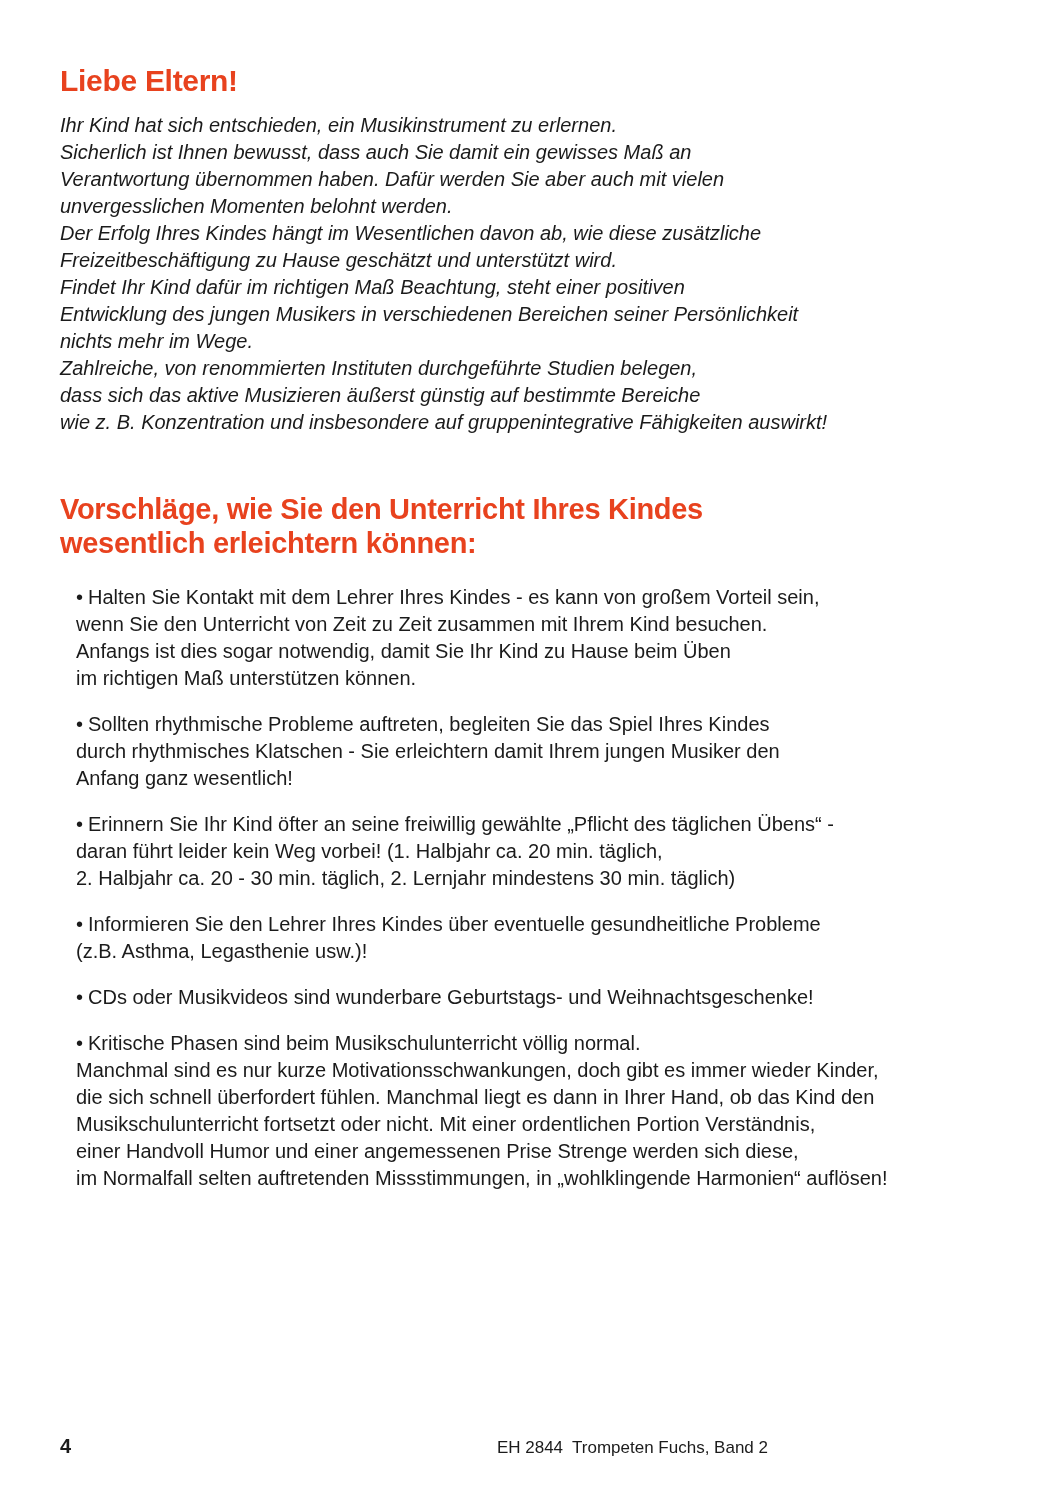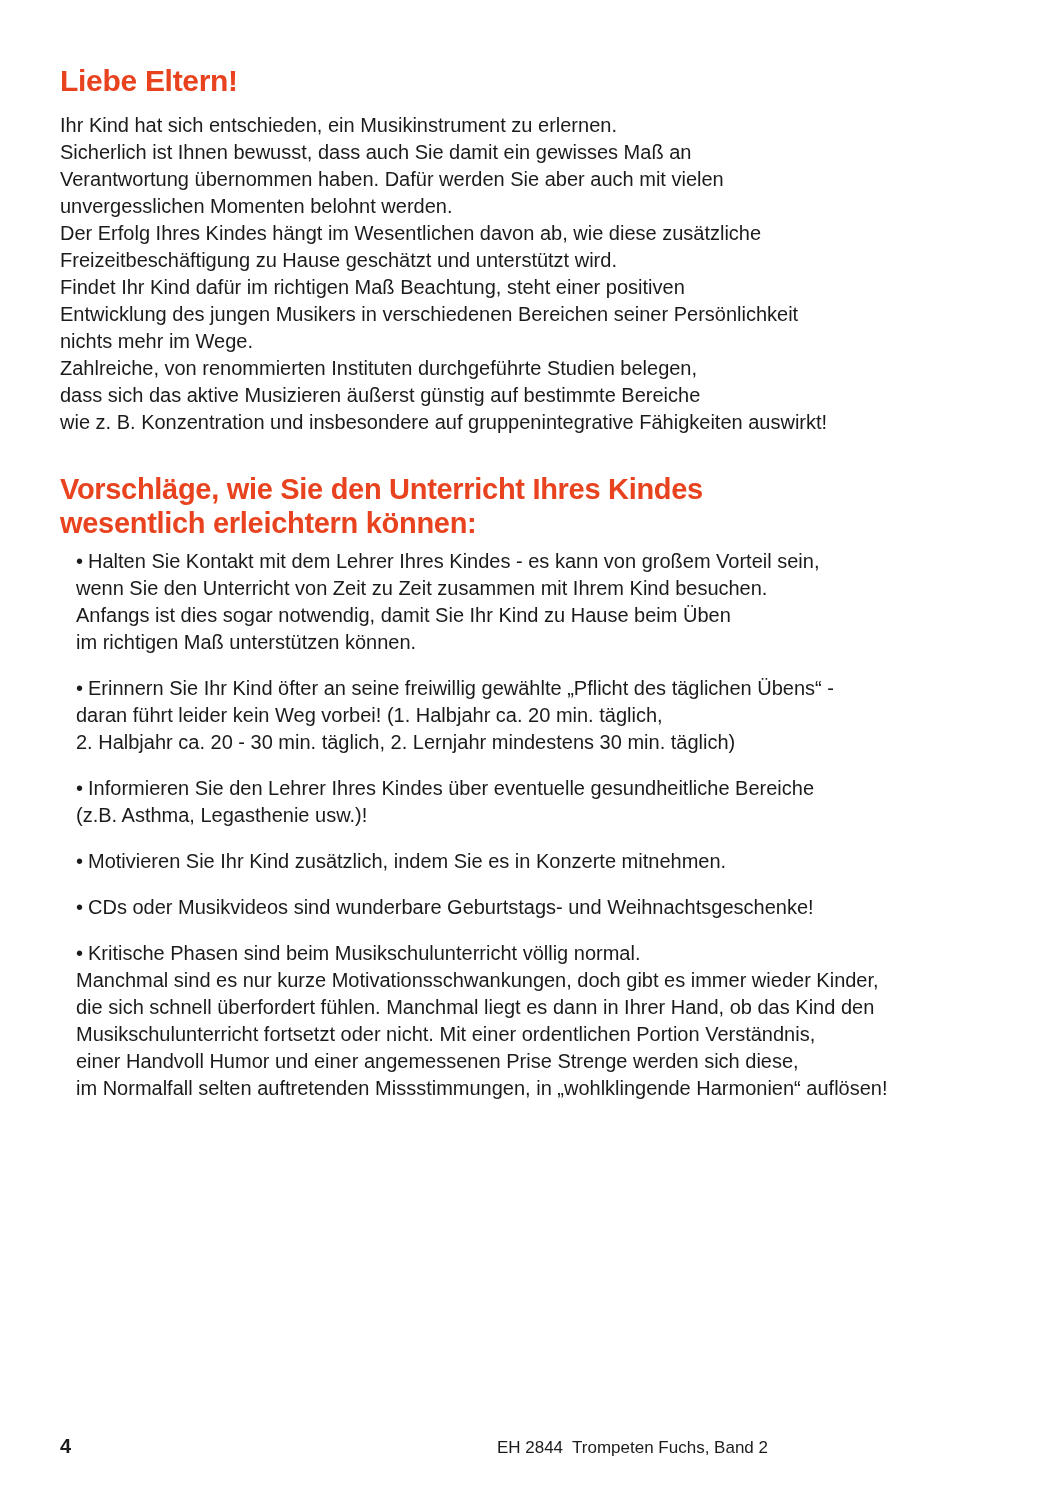--- a/index.html
+++ b/index.html
@@ -24,30 +24,31 @@
     font-size: 30px;
     line-height: 34px;
     font-weight: bold;
     letter-spacing: -0.3px;
     margin-bottom: 14px;
   }
   .intro {
     font-size: 20px;
     line-height: 27px;
     white-space: pre-line;
-    margin-bottom: 36px;
+    margin-bottom: 56px;
+    font-style: italic;
   }
   .h2 {
     color: #e8421e;
     font-size: 29px;
     line-height: 34px;
     font-weight: bold;
     letter-spacing: -0.3px;
     white-space: pre-line;
-    margin-bottom: 8px;
+    margin-bottom: 24px;
   }
   .bullet {
     font-size: 20px;
     line-height: 27px;
     margin-bottom: 19px;
     margin-left: 16px;
   }
   .bullet .marker {
     display: inline;
     margin-right: 5px;
@@ -131,30 +132,32 @@
     <div class="h2">Vorschläge, wie Sie den Unterricht Ihres Kindes
 wesentlich erleichtern können:</div>
 
     <div class="bullet">
       <span class="marker">•</span><span class="btext">Halten Sie Kontakt mit dem Lehrer Ihres Kindes - es kann von großem Vorteil sein,
 wenn Sie den Unterricht von Zeit zu Zeit zusammen mit Ihrem Kind besuchen.
 Anfangs ist dies sogar notwendig, damit Sie Ihr Kind zu Hause beim Üben
 im richtigen Maß unterstützen können.</span>
     </div>
     <div class="bullet">
+      <span class="marker">•</span><span class="btext">Sollten rhythmische Probleme auftreten, begleiten Sie das Spiel Ihres Kindes
+durch rhythmisches Klatschen - Sie erleichtern damit Ihrem jungen Musiker den
+Anfang ganz wesentlich!</span>
+    </div>
+    <div class="bullet">
       <span class="marker">•</span><span class="btext">Erinnern Sie Ihr Kind öfter an seine freiwillig gewählte „Pflicht des täglichen Übens“ -
 daran führt leider kein Weg vorbei! (1. Halbjahr ca. 20 min. täglich,
 2. Halbjahr ca. 20 - 30 min. täglich, 2. Lernjahr mindestens 30 min. täglich)</span>
     </div>
     <div class="bullet">
-      <span class="marker">•</span><span class="btext">Informieren Sie den Lehrer Ihres Kindes über eventuelle gesundheitliche Bereiche
+      <span class="marker">•</span><span class="btext">Informieren Sie den Lehrer Ihres Kindes über eventuelle gesundheitliche Probleme
 (z.B. Asthma, Legasthenie usw.)!</span>
-    </div>
-    <div class="bullet">
-      <span class="marker">•</span><span class="btext">Motivieren Sie Ihr Kind zusätzlich, indem Sie es in Konzerte mitnehmen.</span>
     </div>
     <div class="bullet">
       <span class="marker">•</span><span class="btext">CDs oder Musikvideos sind wunderbare Geburtstags- und Weihnachtsgeschenke!</span>
     </div>
     <div class="bullet">
       <span class="marker">•</span><span class="btext">Kritische Phasen sind beim Musikschulunterricht völlig normal.
 Manchmal sind es nur kurze Motivationsschwankungen, doch gibt es immer wieder Kinder,
 die sich schnell überfordert fühlen. Manchmal liegt es dann in Ihrer Hand, ob das Kind den
 Musikschulunterricht fortsetzt oder nicht. Mit einer ordentlichen Portion Verständnis,
 einer Handvoll Humor und einer angemessenen Prise Strenge werden sich diese,

